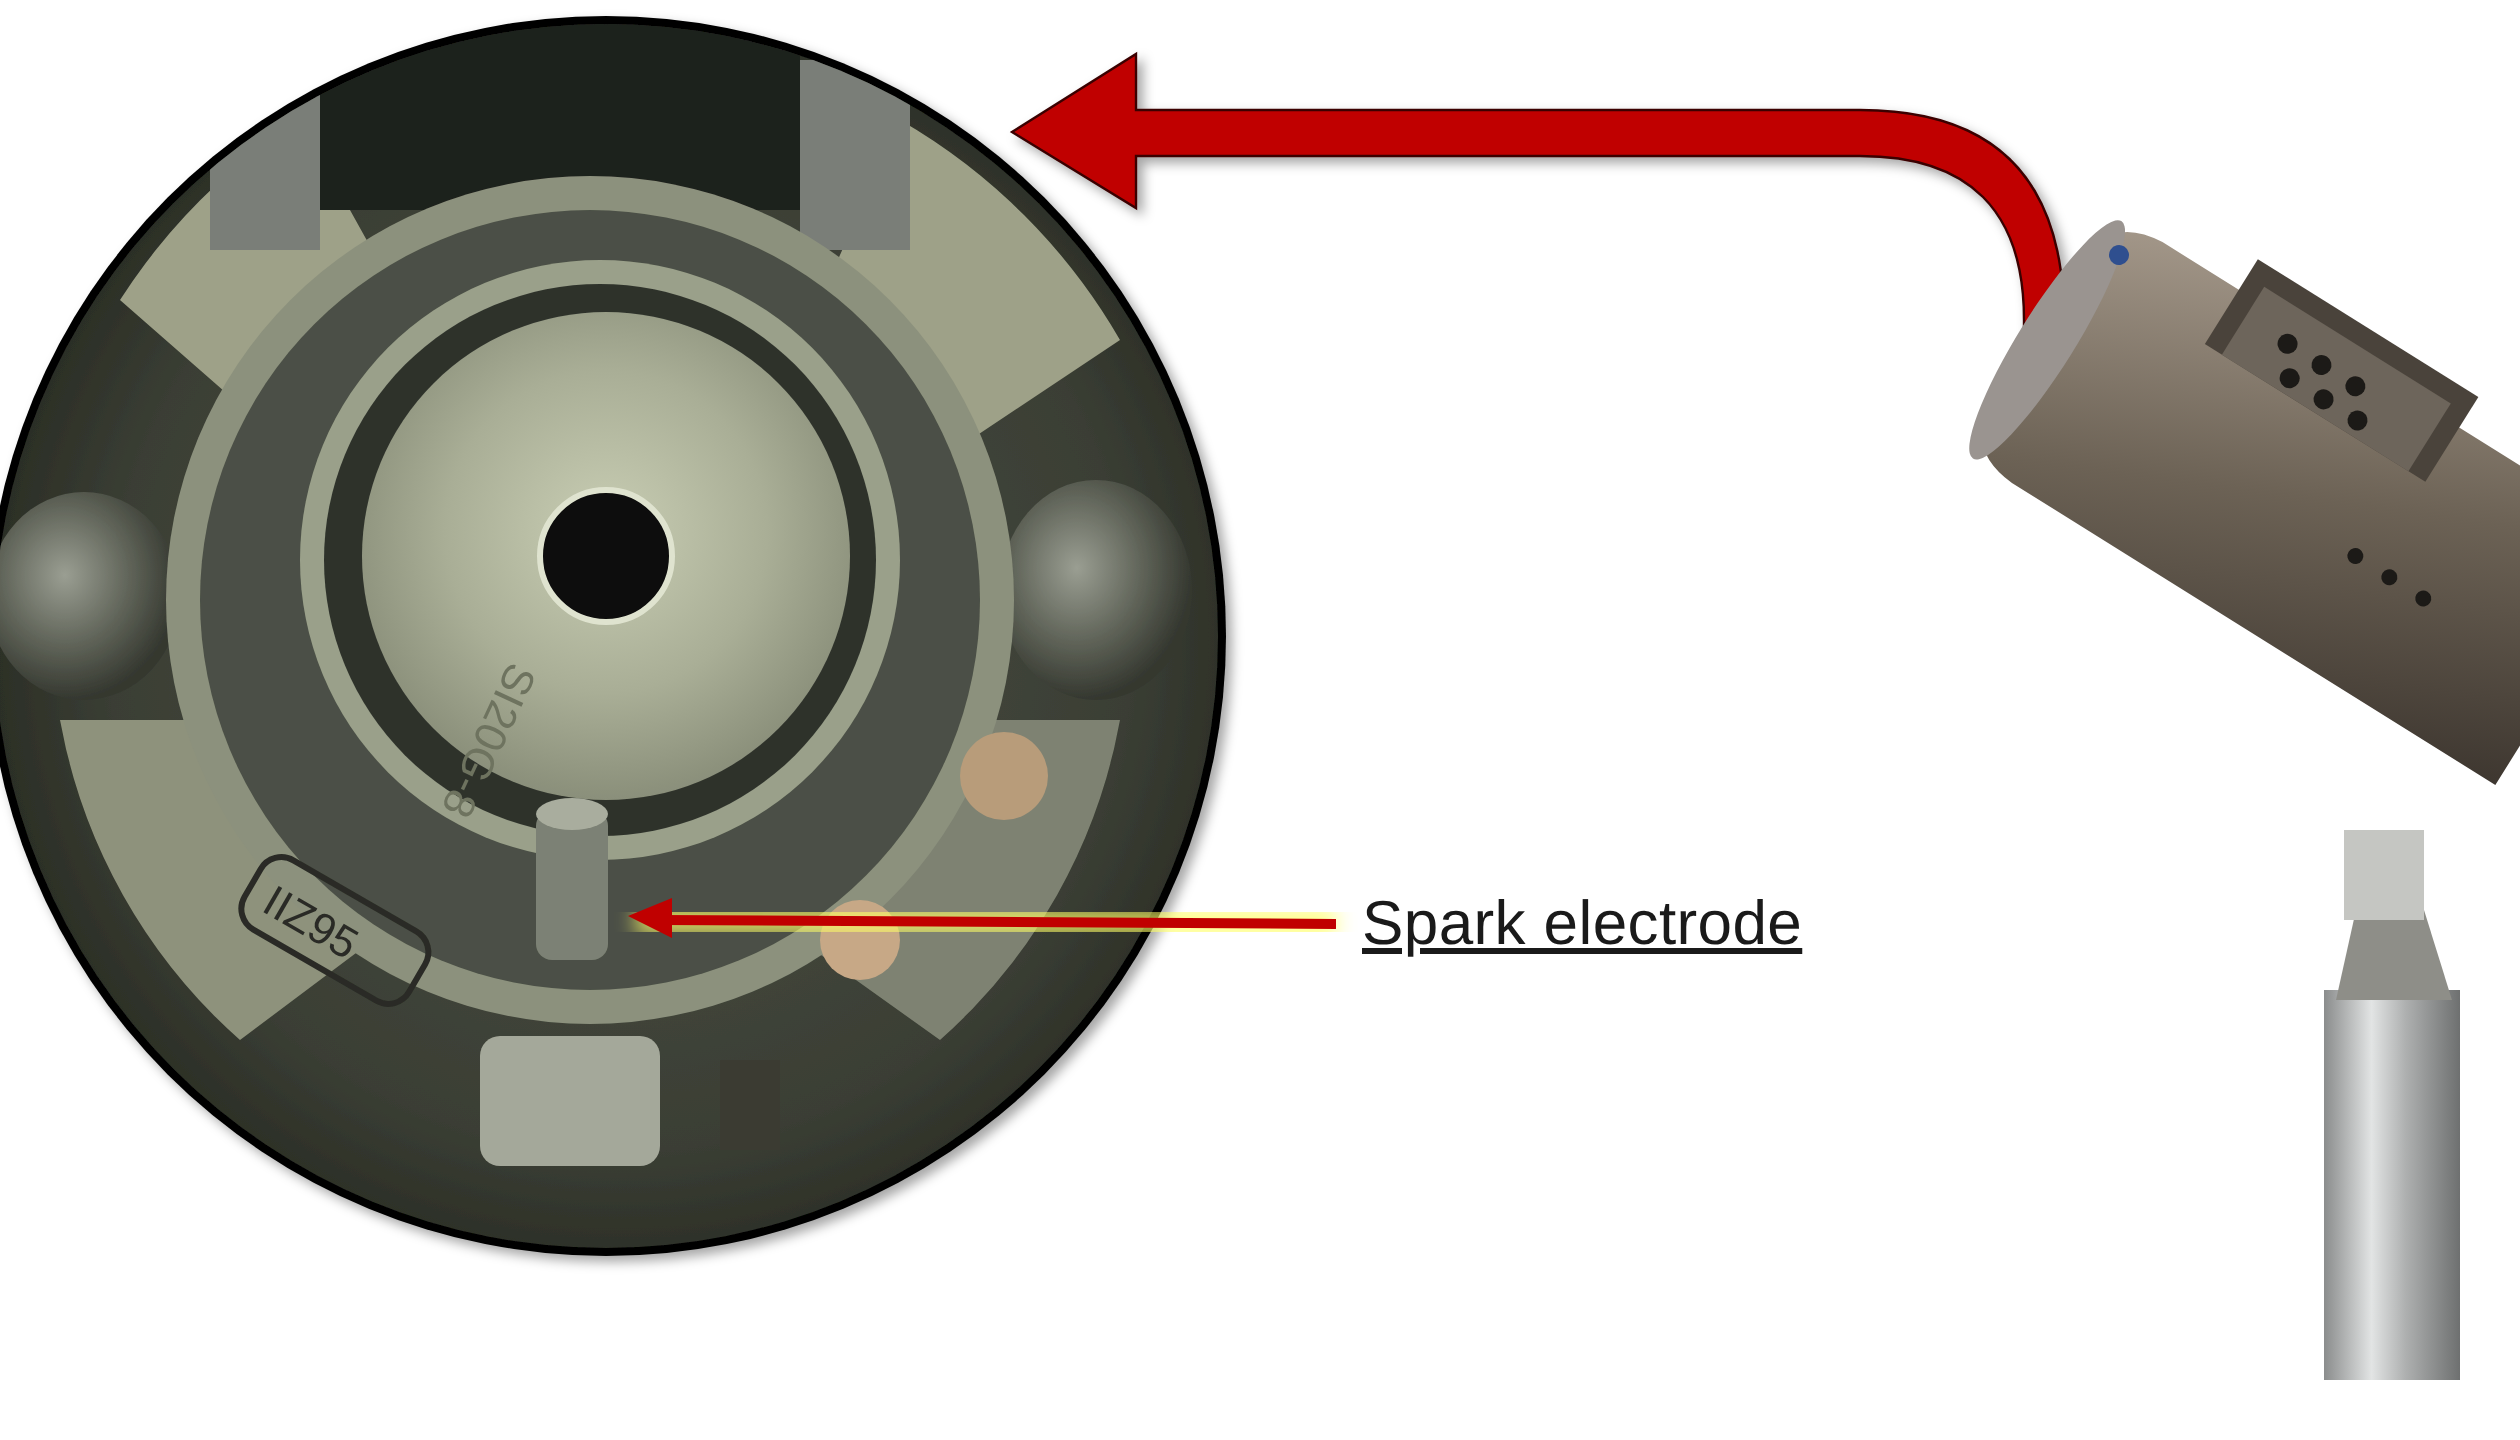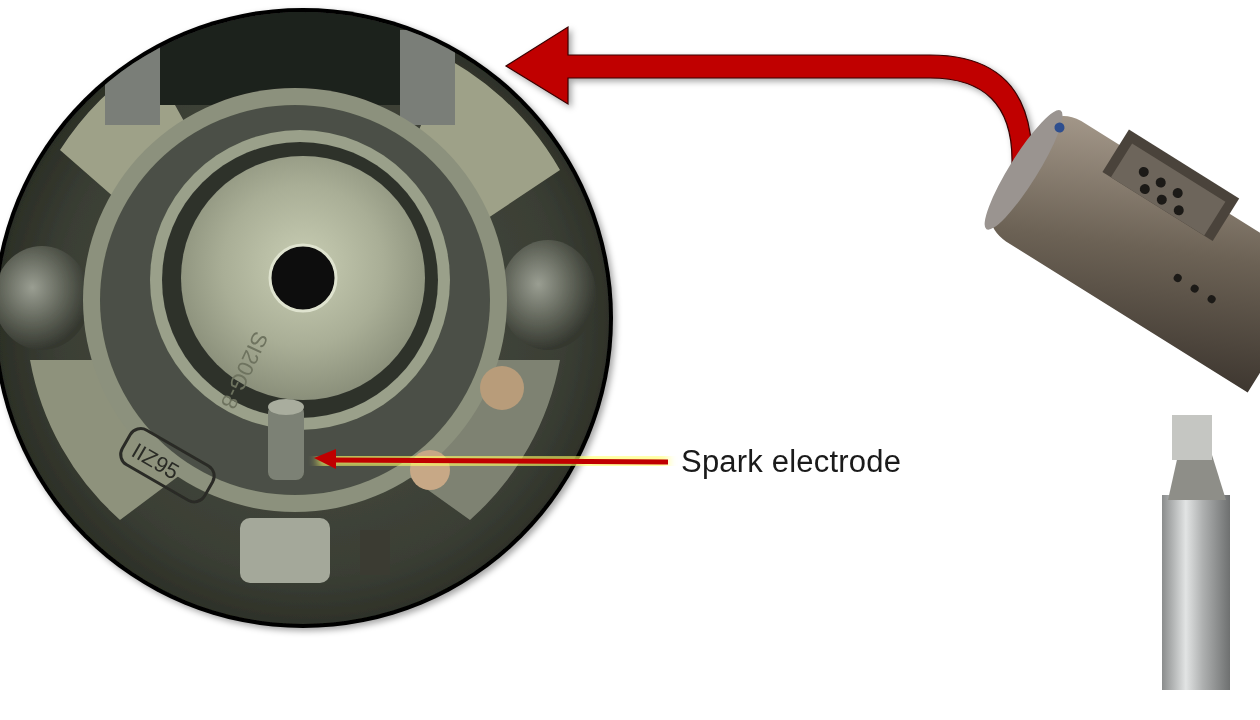--- a/index.html
+++ b/index.html
@@ -1,20 +1,20 @@
 <!DOCTYPE html>
 <html><head>
   <meta charset="utf-8">
   <style>
     html, body { margin: 0; padding: 0; background: #ffffff; }
     body { width: 1260px; height: 720px; position: relative; overflow: hidden;
            font-family: "Liberation Sans", "DejaVu Sans", sans-serif; }
     .canvas { position: absolute; left: 0; top: 0; width: 1260px; height: 720px; }
     .label { position: absolute; left: 681px; top: 444px; font-size: 31px; color: #1a1a1a;
-             letter-spacing: 0.2px; white-space: nowrap; }
+             letter-spacing: 0.2px; white-space: nowrap; text-decoration: underline; }
     svg { position: absolute; left: 0; top: 0; }
   </style>
 </head>
 <body>
 
 <div class="canvas">
   <svg width="1260" height="720" viewBox="0 0 1260 720">
     <defs>
       <radialGradient id="faceGrad" cx="50%" cy="45%" r="55%">
         <stop offset="0%" stop-color="#c9ceb4"></stop>

